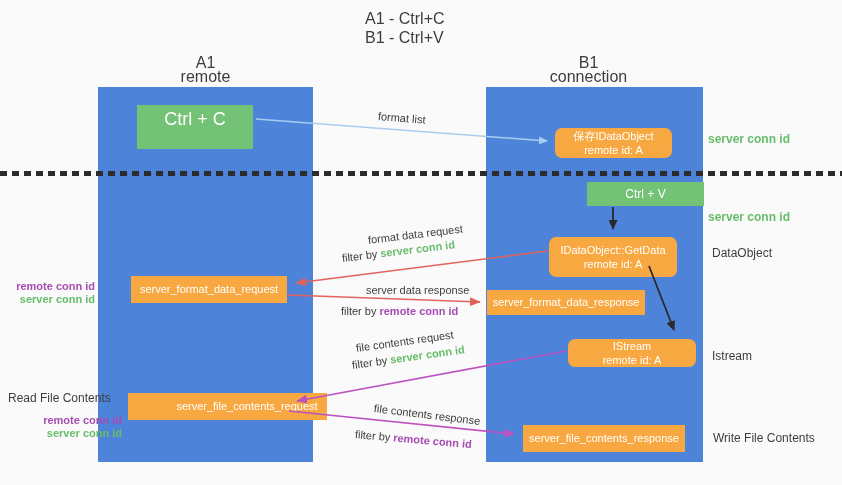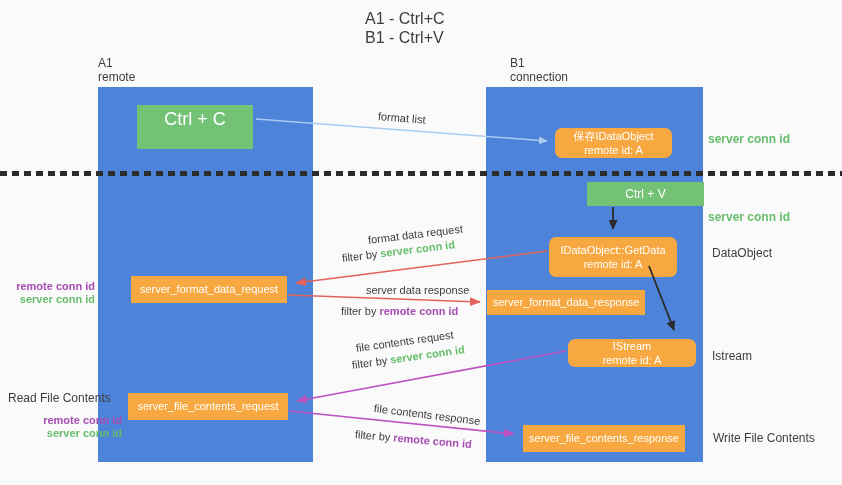--- a/index.html
+++ b/index.html
@@ -3,43 +3,43 @@
 <meta charset="utf-8">
 <style>
   html,body{margin:0;padding:0;}
   .stage{
     position:relative;width:842px;height:485px;background:#fafafa;
     font-family:Liberation Sans, sans-serif;overflow:hidden;color:#3d3d3d;
   }
   
   .title{position:absolute;left:365px;top:9px;font-size:16px;line-height:19px;color:#3d3d3d;}
   
-  .colhead{position:absolute;text-align:left;font-size:12px;line-height:14px;color:#3d3d3d;}
+  .colhead{position:absolute;text-align:center;font-size:16px;line-height:14px;color:#3d3d3d;}
   .colhead-a{left:98px;top:56px;width:215px;}
-  .colhead-b{left:510px;top:56px;width:217px;}
+  .colhead-b{left:480px;top:56px;width:217px;}
   
   .col{position:absolute;top:87px;height:375px;background:#4d83d9;z-index:1;}
   .col-a{left:98px;width:215px;}
   .col-b{left:486px;width:217px;}
   
   .dotted{position:absolute;left:0;top:171px;width:842px;height:5px;z-index:5;
     background:repeating-linear-gradient(to right,#2b2b2b 0 7px,transparent 7px 12px);}
   
   .box{position:absolute;color:#fff;text-align:center;z-index:3;white-space:nowrap;}
   .green{background:#74c276;}
   .orange{background:#f8a840;}
   .two-line{display:flex;flex-direction:column;justify-content:center;line-height:14px;font-size:11px;border-radius:7px;}
   .ctrl-c{left:137px;top:105px;width:116px;height:44px;font-size:18px;line-height:28px;}
   .save-ido{left:555px;top:128px;width:117px;height:30px;}
   .ctrl-v{left:555px;top:182px;width:117px;height:24px;font-size:12px;line-height:24px;margin-left:32px;}
   .getdata{left:549px;top:237px;width:128px;height:40px;}
   .istream-box{left:568px;top:339px;width:128px;height:28px;}
   .fmt-req{left:131px;top:276px;width:156px;height:27px;font-size:11px;line-height:27px;}
   .fmt-resp{left:487px;top:290px;width:158px;height:25px;font-size:11px;line-height:25px;}
-  .file-req{left:128px;top:393px;width:160px;height:27px;font-size:11px;line-height:27px;}
+  .file-req{left:128px;top:393px;width:160px;height:27px;font-size:11px;line-height:27px;padding-left:39px;}
   .file-resp{left:523px;top:425px;width:162px;height:27px;font-size:11px;line-height:27px;}
   
   svg.arrows{position:absolute;left:0;top:0;z-index:4;pointer-events:none;}
   .s-blue{stroke:#a8cdf0;stroke-width:1.5;}
   .s-red{stroke:#e2635b;stroke-width:1.6;}
   .s-purple{stroke:#bc53c0;stroke-width:1.6;}
   .s-black{stroke:#2a2a2a;stroke-width:1.8;}
   
   .elabel{position:absolute;font-size:11px;color:#3d3d3d;white-space:nowrap;z-index:6;transform-origin:left center;}
   .green-term{color:#67bd6c;font-weight:bold;}

